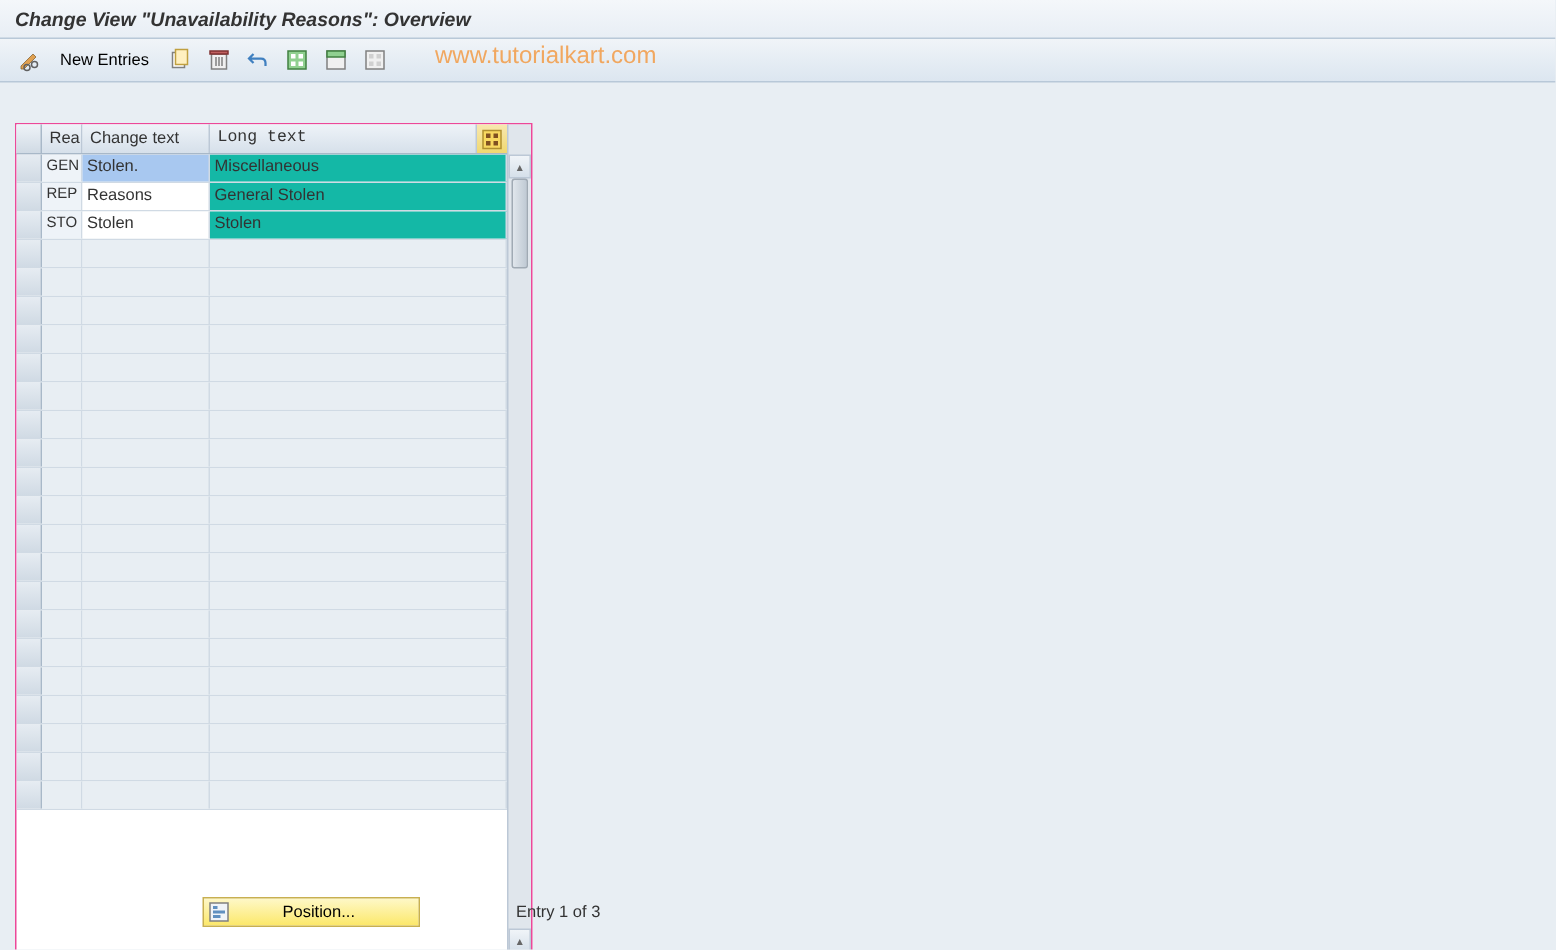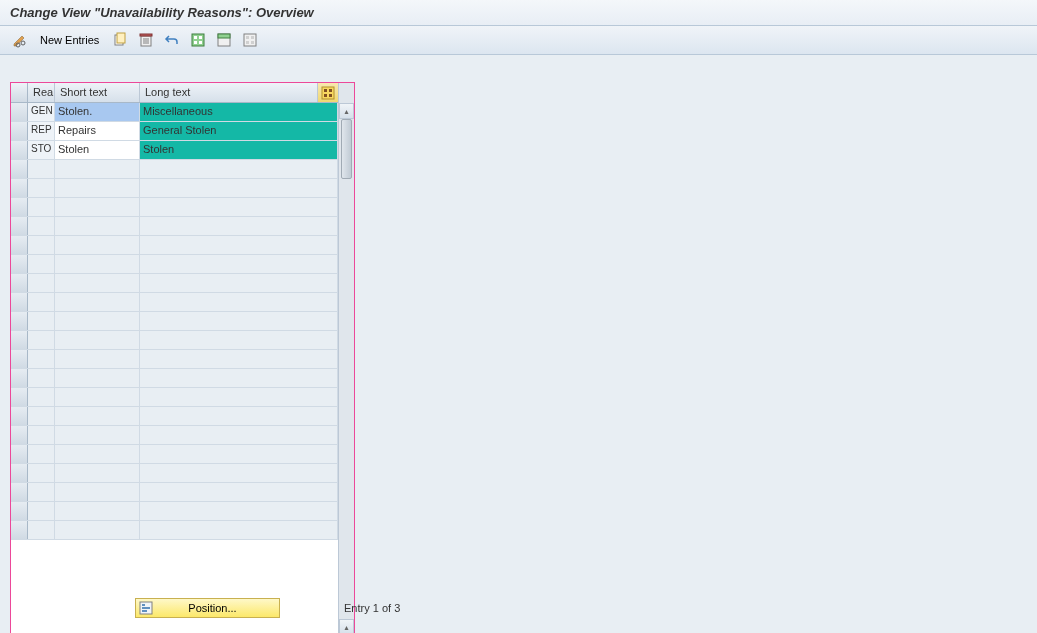--- a/index.html
+++ b/index.html
@@ -103,21 +103,21 @@
       background: linear-gradient(to bottom, #eef3f8 0%, #d6e0ea 100%);
       position: relative;
     }
     .th-selector {
       width: 17px;
       background: linear-gradient(to bottom, #eef3f8 0%, #d0dae4 100%);
       border-right: 1px solid #a8b8c8;
     }
     .th-rea { width: 27px; }
     .th-short { width: 85px; }
-    .th-long { flex: 1; }
+    .th-long { flex: 1; font-family: Liberation Mono, monospace; }
     .th-settings {
       width: 20px;
       display: flex;
       align-items: center;
       justify-content: center;
       background: linear-gradient(to bottom, #f8e8b0 0%, #f0d870 100%);
       cursor: pointer;
     }
     .table-body {
       height: 548px;
@@ -318,30 +318,31 @@
   </div>
   <div class="toolbar-icon">
     <svg viewBox="0 0 16 16">
         <rect x="2" y="2" width="12" height="12" fill="#f0f0f0" stroke="#808080"></rect>
         <rect x="4" y="4" width="3" height="3" fill="#d0d0d0"></rect>
         <rect x="9" y="4" width="3" height="3" fill="#d0d0d0"></rect>
         <rect x="4" y="9" width="3" height="3" fill="#d0d0d0"></rect>
         <rect x="9" y="9" width="3" height="3" fill="#d0d0d0"></rect>
       </svg>
   </div>
+  <div class="watermark">www.tutorialkart.com</div>
 </div>
 
 <div class="content">
   <div class="table-container">
     <div class="table-wrap">
       <div class="table-main" style="flex:1;">
         <div class="table-header">
           <div class="th th-selector"></div>
           <div class="th th-rea">Rea</div>
-          <div class="th th-short">Short text</div>
+          <div class="th th-short">Change text</div>
           <div class="th th-long">Long text</div>
           <div class="th-settings">
             <svg width="14" height="14" viewBox="0 0 14 14">
                 <rect x="1" y="1" width="12" height="12" fill="#f8d860" stroke="#b09030"></rect>
                 <rect x="3" y="3" width="3" height="3" fill="#805020"></rect>
                 <rect x="8" y="3" width="3" height="3" fill="#805020"></rect>
                 <rect x="3" y="8" width="3" height="3" fill="#805020"></rect>
                 <rect x="8" y="8" width="3" height="3" fill="#805020"></rect>
               </svg>
           </div>
@@ -349,21 +350,21 @@
         <div class="table-body" id="tbody">
             <div class="row">
               <div class="row-selector"></div>
               <div class="cell cell-rea">GEN</div>
               <div class="cell cell-short selected">Stolen.</div>
               <div class="cell cell-long">Miscellaneous</div>
             </div>
             <div class="row">
               <div class="row-selector"></div>
               <div class="cell cell-rea">REP</div>
-              <div class="cell cell-short">Repairs</div>
+              <div class="cell cell-short">Reasons</div>
               <div class="cell cell-long">General Stolen</div>
             </div>
             <div class="row">
               <div class="row-selector"></div>
               <div class="cell cell-rea">STO</div>
               <div class="cell cell-short">Stolen</div>
               <div class="cell cell-long">Stolen</div>
             </div>
             <div class="row empty">
               <div class="row-selector"></div>

